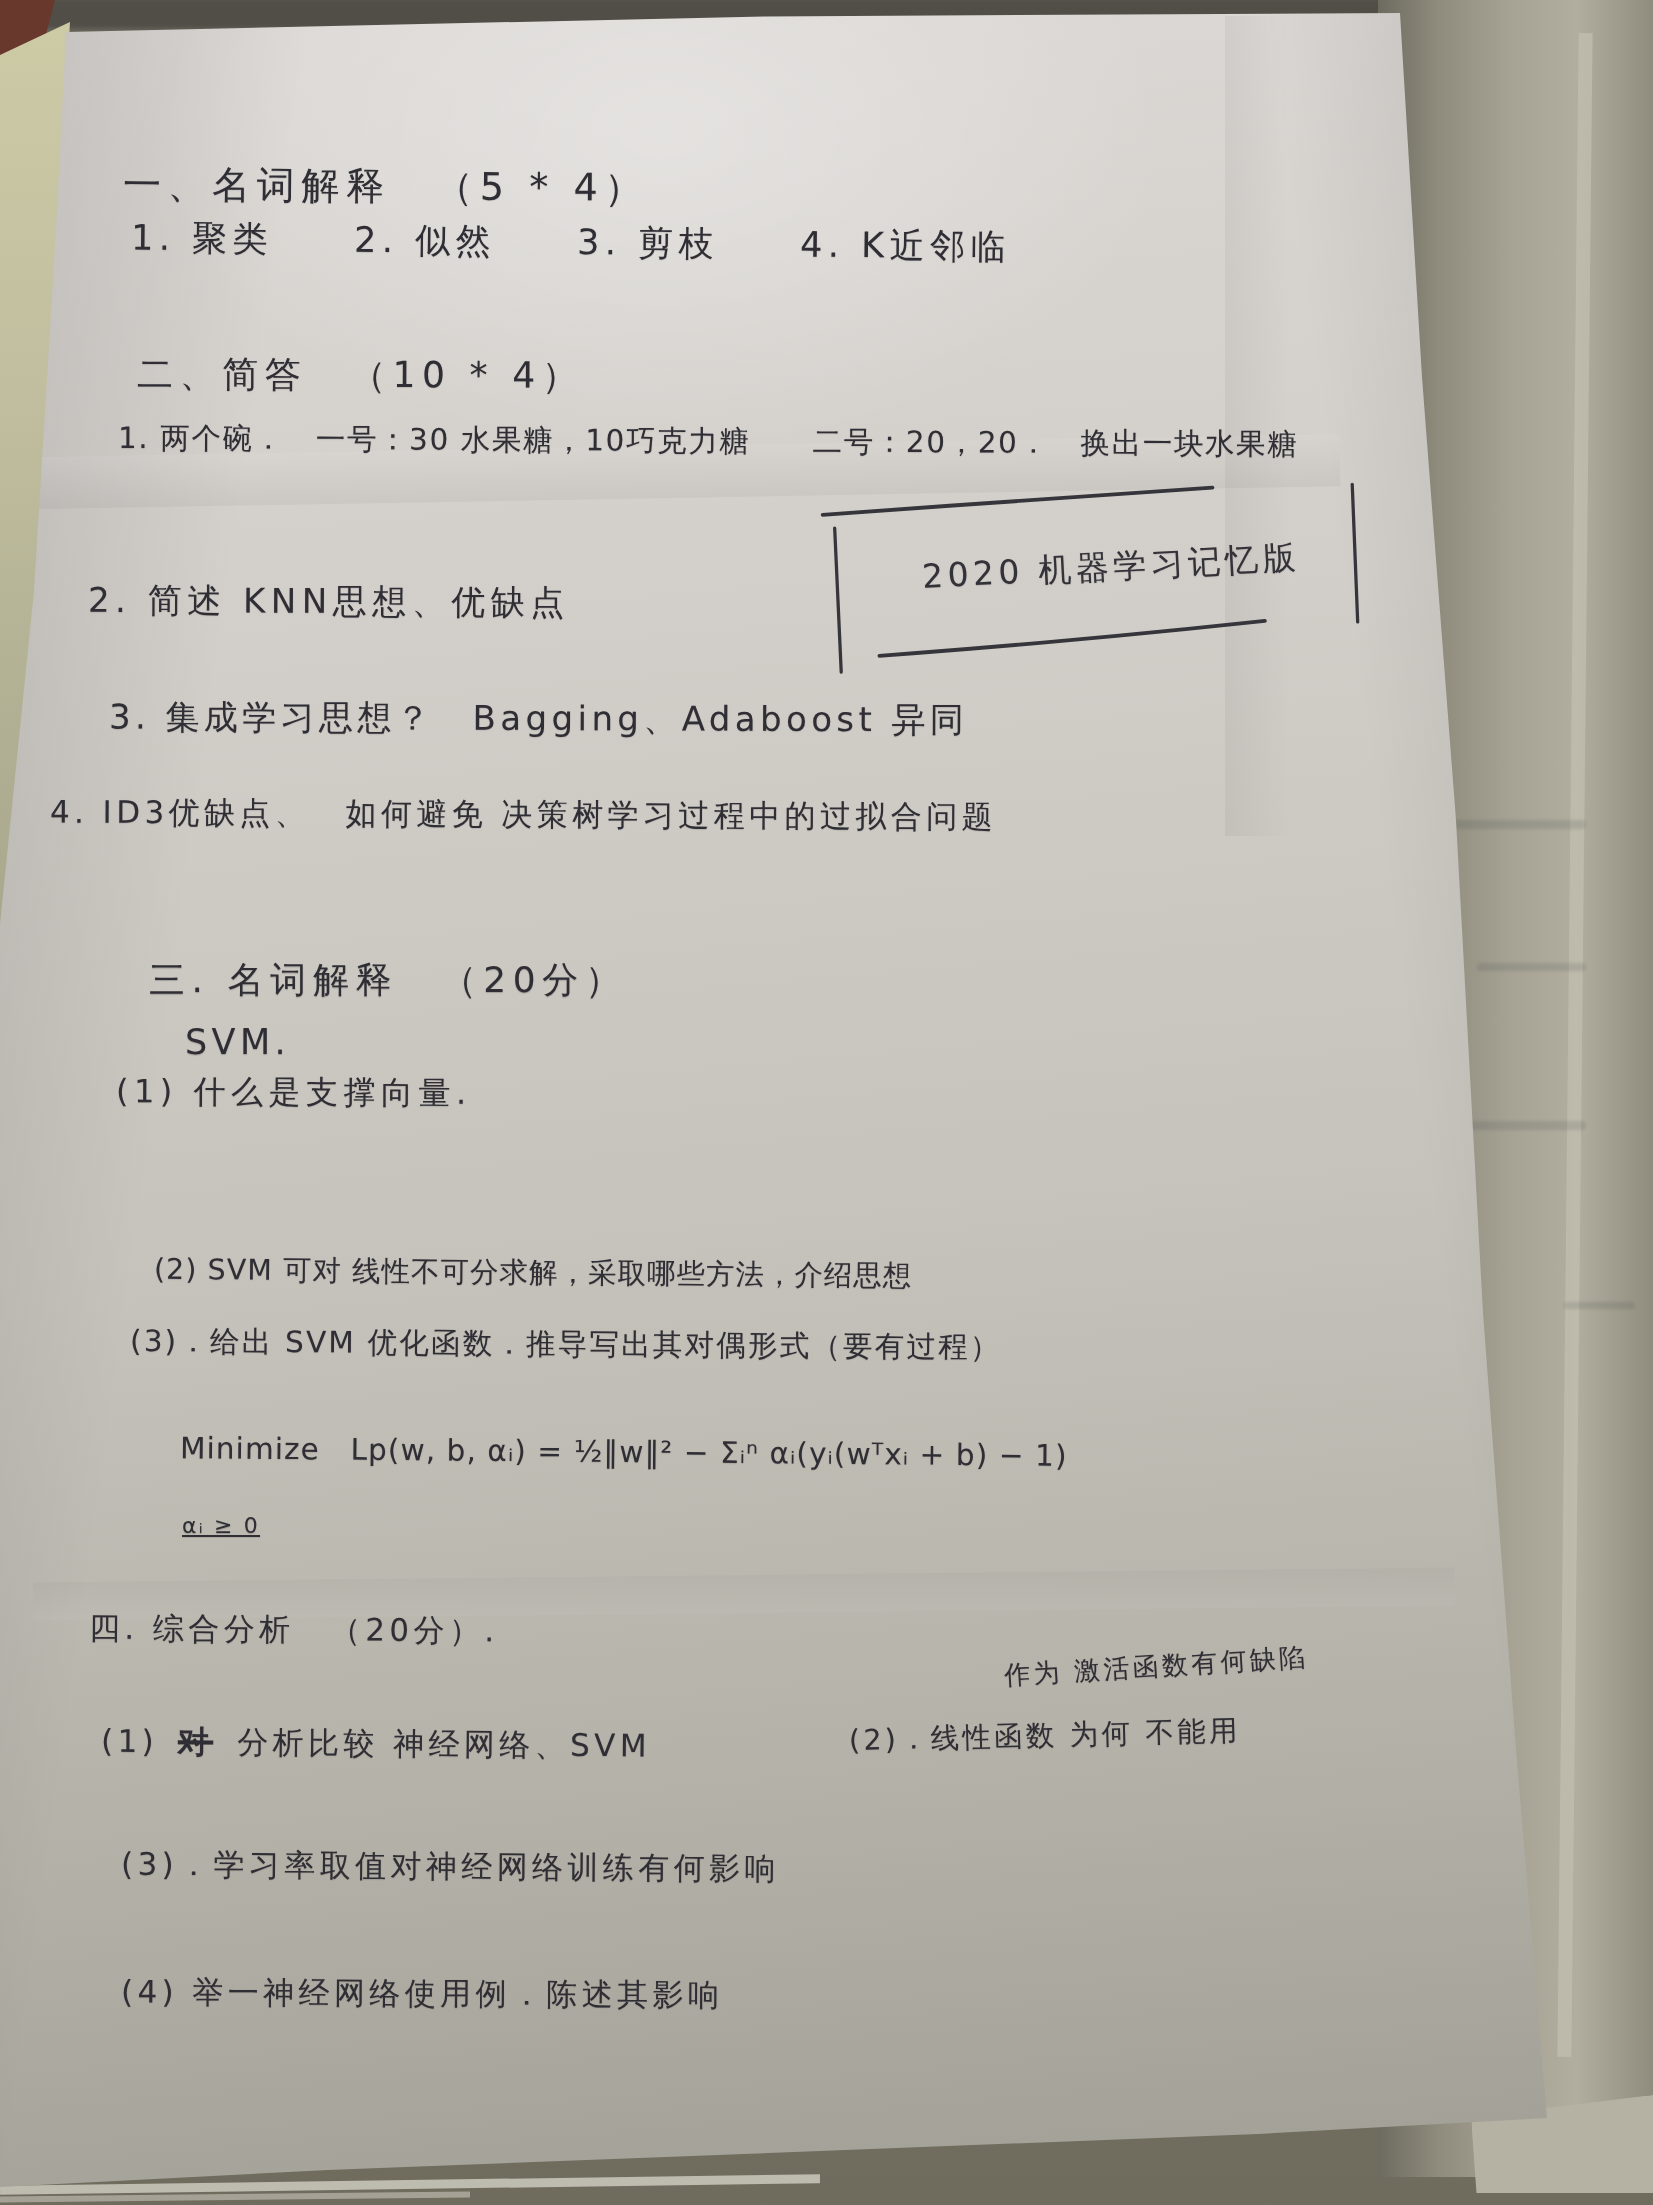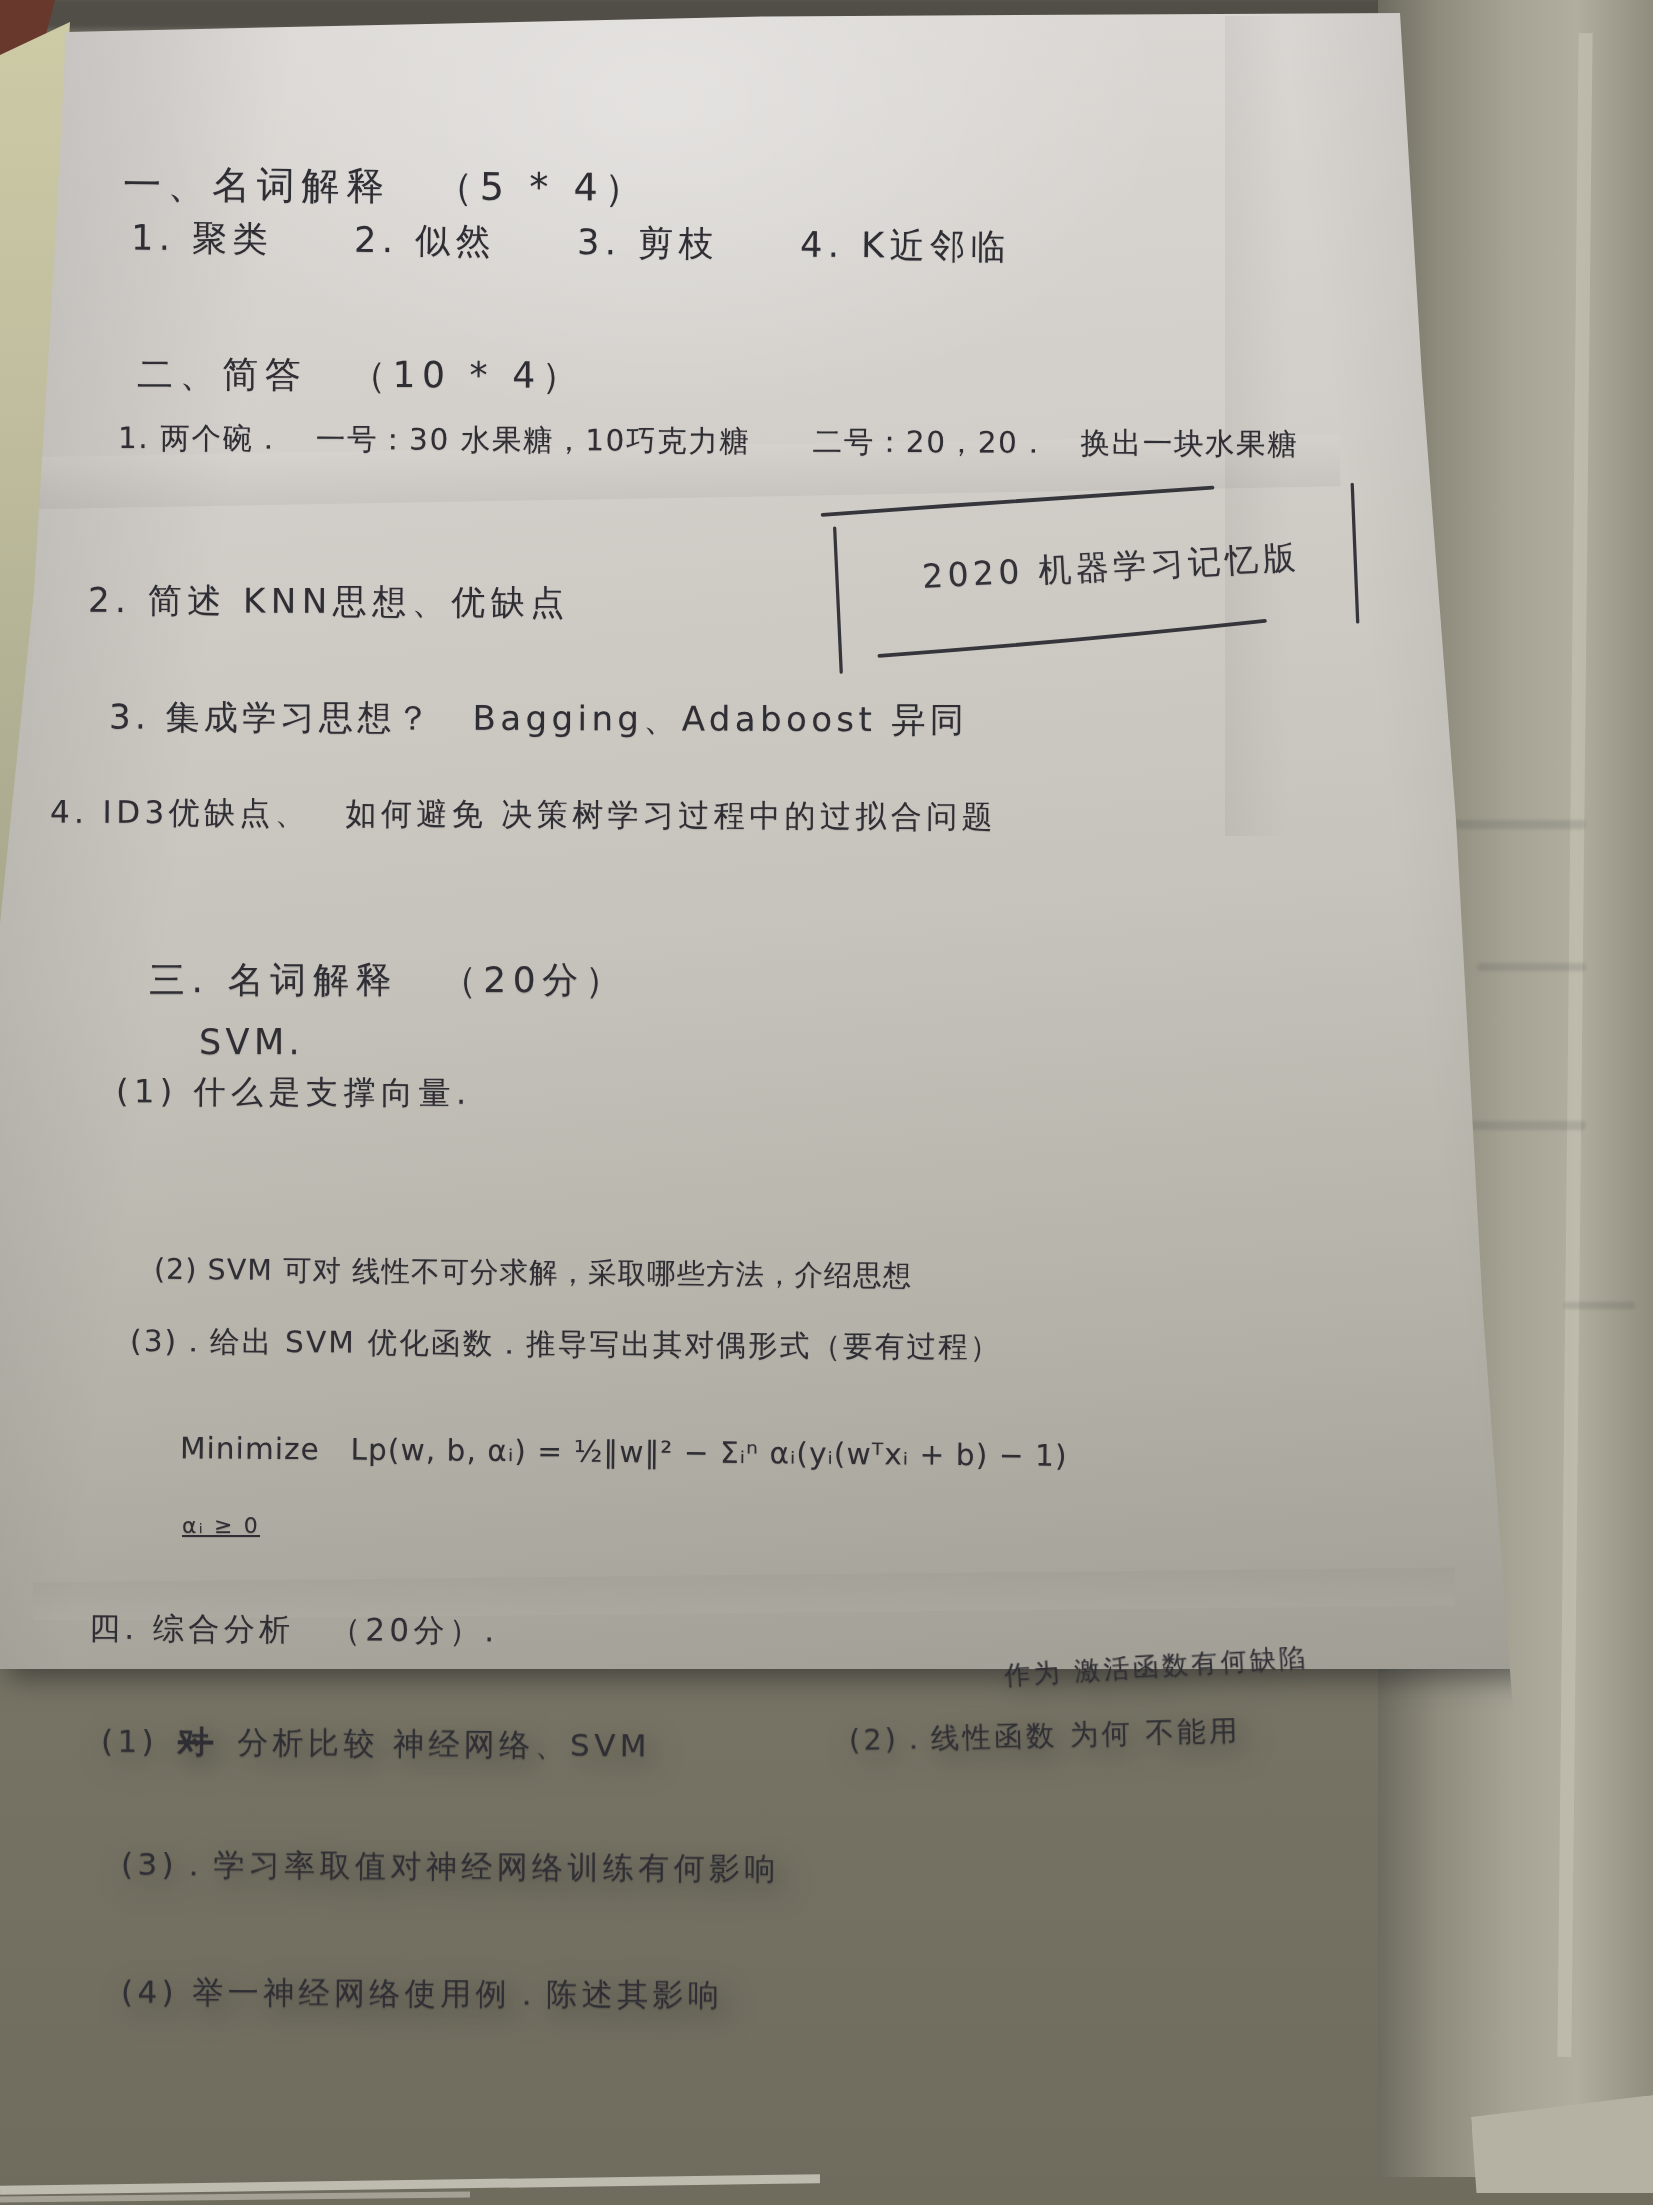--- a/index.html
+++ b/index.html
@@ -21,21 +21,21 @@
     background:linear-gradient(90deg,#6d6b60 0%,#8f8c7d 22%,#a6a395 48%,#b1ae9f 72%,#8f8c7d 100%);}
   #stack-edge{position:absolute;left:190px;top:33px;width:14.2px;height:2024px;background:#c4c1b2;
     opacity:.65;transform:rotate(.6deg);}
   #stack-corner-br{position:absolute;left:1471px;top:2095px;width:183px;height:98px;background:#b5b2a4;
     clip-path:polygon(0 22px,183px 0,183px 98px,5.5px 98px);box-shadow:0 -3.3px 5.5px rgba(20,20,22,.5);}
   .bottom-sheet{position:absolute;background:#ccc9bd;}
   #bottom-sheet-1{left:0;top:2180px;width:820px;height:8.8px;transform:rotate(-.8deg);opacity:.85;}
   #bottom-sheet-2{left:0;top:2194px;width:470px;height:5.5px;background:#b3b0a3;transform:rotate(-.6deg);opacity:.8;}
   
   #paper{
-    position:absolute;left:0;top:0;width:1654px;height:1669px;
+    position:absolute;left:0;top:0;width:1654px;height:2205px;
     clip-path:polygon(66px 32px,766px 16.4px,1400px 13px,1422px 377px,1456px 820px,1483px 1313px,1516px 1750px,1547px 2118px,1258px 2134px,820px 2151px,328px 2170px,0 2187px,0 924px,34px 591px,56px 230px);
     background:
       radial-gradient(820px 520px at 40% 6%,rgba(255,255,255,.30),transparent 62%),
       linear-gradient(98deg,rgba(0,0,0,.12),transparent 16%),
       linear-gradient(262deg,rgba(0,0,0,.18),transparent 20%),
       linear-gradient(175deg,#dcd9d6 0%,#d2cfca 28%,#c6c3bc 55%,#b3b0a7 80%,#a09d94 100%);
     filter:drop-shadow(7.7px 9.8px 14.2px rgba(25,27,30,.55));
   }
   .crease{position:absolute;pointer-events:none;}
   #crease-1{left:0;top:446px;width:1340px;height:52px;transform:rotate(-1deg);
@@ -49,21 +49,21 @@
     text-shadow:0 0.5px 1.1px rgba(35,34,40,.25);}
   #l-s1-title{left:123px;top:161px;font-size:38px;letter-spacing:6.6px;transform:rotate(.4deg);}
   #l-s1-items{left:131px;top:219px;font-size:35px;letter-spacing:5.5px;transform:rotate(.6deg);}
   #l-s2-title{left:137px;top:351px;font-size:36px;letter-spacing:6.6px;transform:rotate(.2deg);}
   #l-s2-q1{left:118px;top:422px;font-size:29.5px;letter-spacing:1.6px;transform:rotate(.3deg);}
   #l-s2-q1b{left:92px;top:491px;font-size:34px;letter-spacing:7.7px;}
   #l-s2-q2{left:88px;top:579px;font-size:34px;letter-spacing:5.5px;transform:rotate(.3deg);}
   #l-s2-q3{left:109px;top:696px;font-size:34px;letter-spacing:4.4px;transform:rotate(.2deg);}
   #l-s2-q4{left:50px;top:794px;font-size:31px;letter-spacing:4.4px;transform:rotate(.3deg);}
   #l-s3-title{left:149px;top:956px;font-size:36px;letter-spacing:6.6px;}
-  #l-s3-svm{left:199px;top:1022px;font-size:35px;letter-spacing:4.4px;}
+  #l-s3-svm{left:185px;top:1022px;font-size:35px;letter-spacing:4.4px;}
   #l-s3-q1{left:116px;top:1071px;font-size:32px;letter-spacing:5.5px;transform:rotate(.3deg);}
   #l-s3-q2{left:154px;top:1254px;font-size:28.4px;letter-spacing:1.1px;transform:rotate(.5deg);}
   #l-s3-q3{left:130px;top:1325px;font-size:29.5px;letter-spacing:2.2px;transform:rotate(.4deg);}
   #l-formula{left:180px;top:1433px;font-size:29.5px;letter-spacing:1.1px;transform:rotate(.5deg);}
   #l-constraint{left:182px;top:1513px;font-size:22px;letter-spacing:2.2px;text-decoration:underline;}
   #l-s4-title{left:89px;top:1609px;font-size:31px;letter-spacing:4.4px;transform:rotate(.4deg);}
   #l-annotation{left:1004px;top:1649px;font-size:26px;letter-spacing:3.3px;transform:rotate(-3.5deg);}
   #l-s4-q1{left:101px;top:1723px;font-size:31px;letter-spacing:4.4px;transform:rotate(.5deg);}
   #l-s4-q1 .prefix{margin-right:19.7px;}
   .struck{text-decoration:line-through;text-decoration-thickness:3.8px;margin-right:24px;font-weight:bold;}

